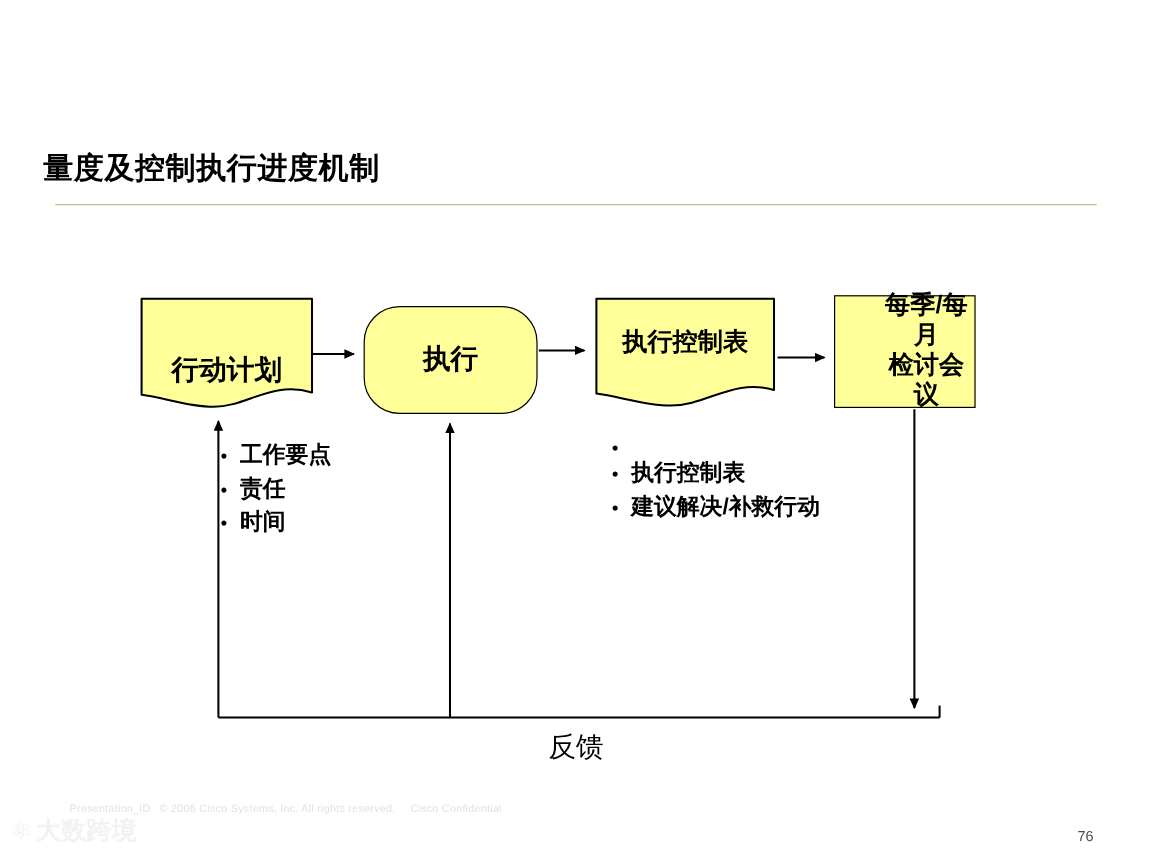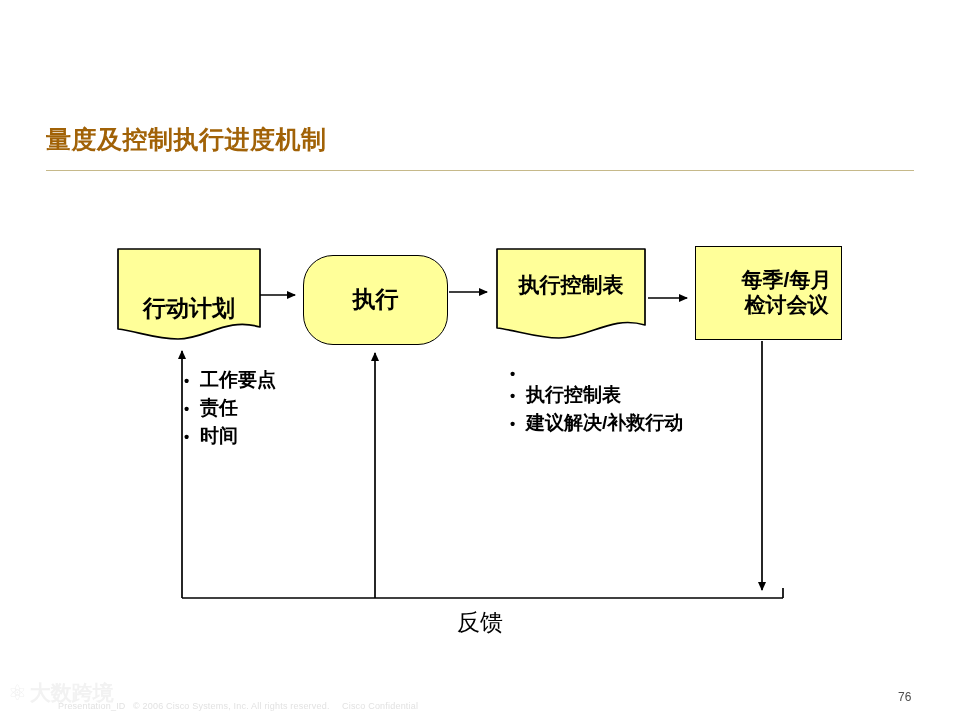--- a/index.html
+++ b/index.html
@@ -14,25 +14,25 @@
     position: relative;
     width: 960px;
     height: 720px;
     background: #ffffff;
     overflow: hidden;
   }
 
   
   #slide-title {
     position: absolute;
-    left: 46px;
+    left: 36px;
     top: 123px;
     font-size: 25px;
     font-weight: bold;
-    color: #a16207;
+    color: #000000;
     letter-spacing: 0.5px;
     white-space: nowrap;
   }
   #title-rule {
     position: absolute;
     left: 46px;
     top: 170px;
     width: 868px;
     height: 1px;
     background: #c6b98a;
@@ -80,21 +80,21 @@
   #node-action-plan .doc-label { top: 4px; height: 74px; font-size: 23px; margin-top: 20px; }
 
   
   #node-execute { left: 303px; top: 255px; width: 145px; height: 90px; font-size: 23px; border-radius: 30px; }
 
   
   #node-control-sheet { left: 495px; top: 247px; width: 152px; height: 96px; }
   #node-control-sheet .doc-label { top: 2px; height: 72px; font-size: 21px; }
 
   
-  #node-review-meeting { left: 695px; top: 246px; width: 147px; height: 94px; font-size: 21px; padding-left: 36px; }
+  #node-review-meeting { left: 695px; top: 246px; width: 118px; height: 94px; font-size: 21px; padding-left: 36px; }
 
   
   #connectors {
     position: absolute;
     left: 0;
     top: 0;
     width: 960px;
     height: 720px;
     pointer-events: none;
   }
@@ -131,21 +131,21 @@
     text-align: center;
     font-size: 23px;
     font-weight: normal;
     color: #000000;
   }
 
   
   #footer {
     position: absolute;
     left: 0;
-    top: 676px;
+    top: 644px;
     width: 772px;
     height: 44px;
   }
   .footer-text {
     position: absolute;
     font-size: 9px;
     color: #e2e2e2;
     white-space: nowrap;
     letter-spacing: 0.2px;
   }

